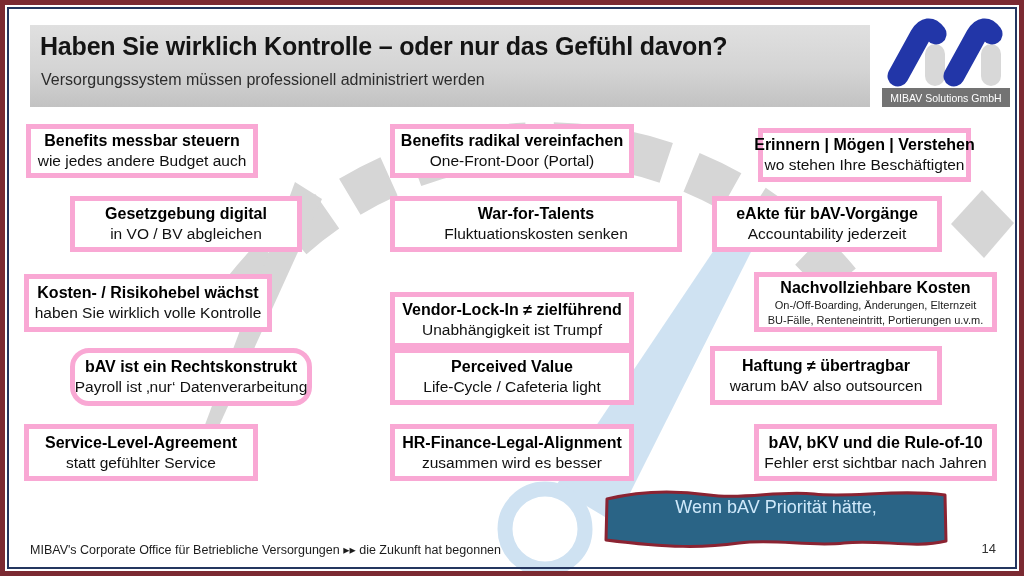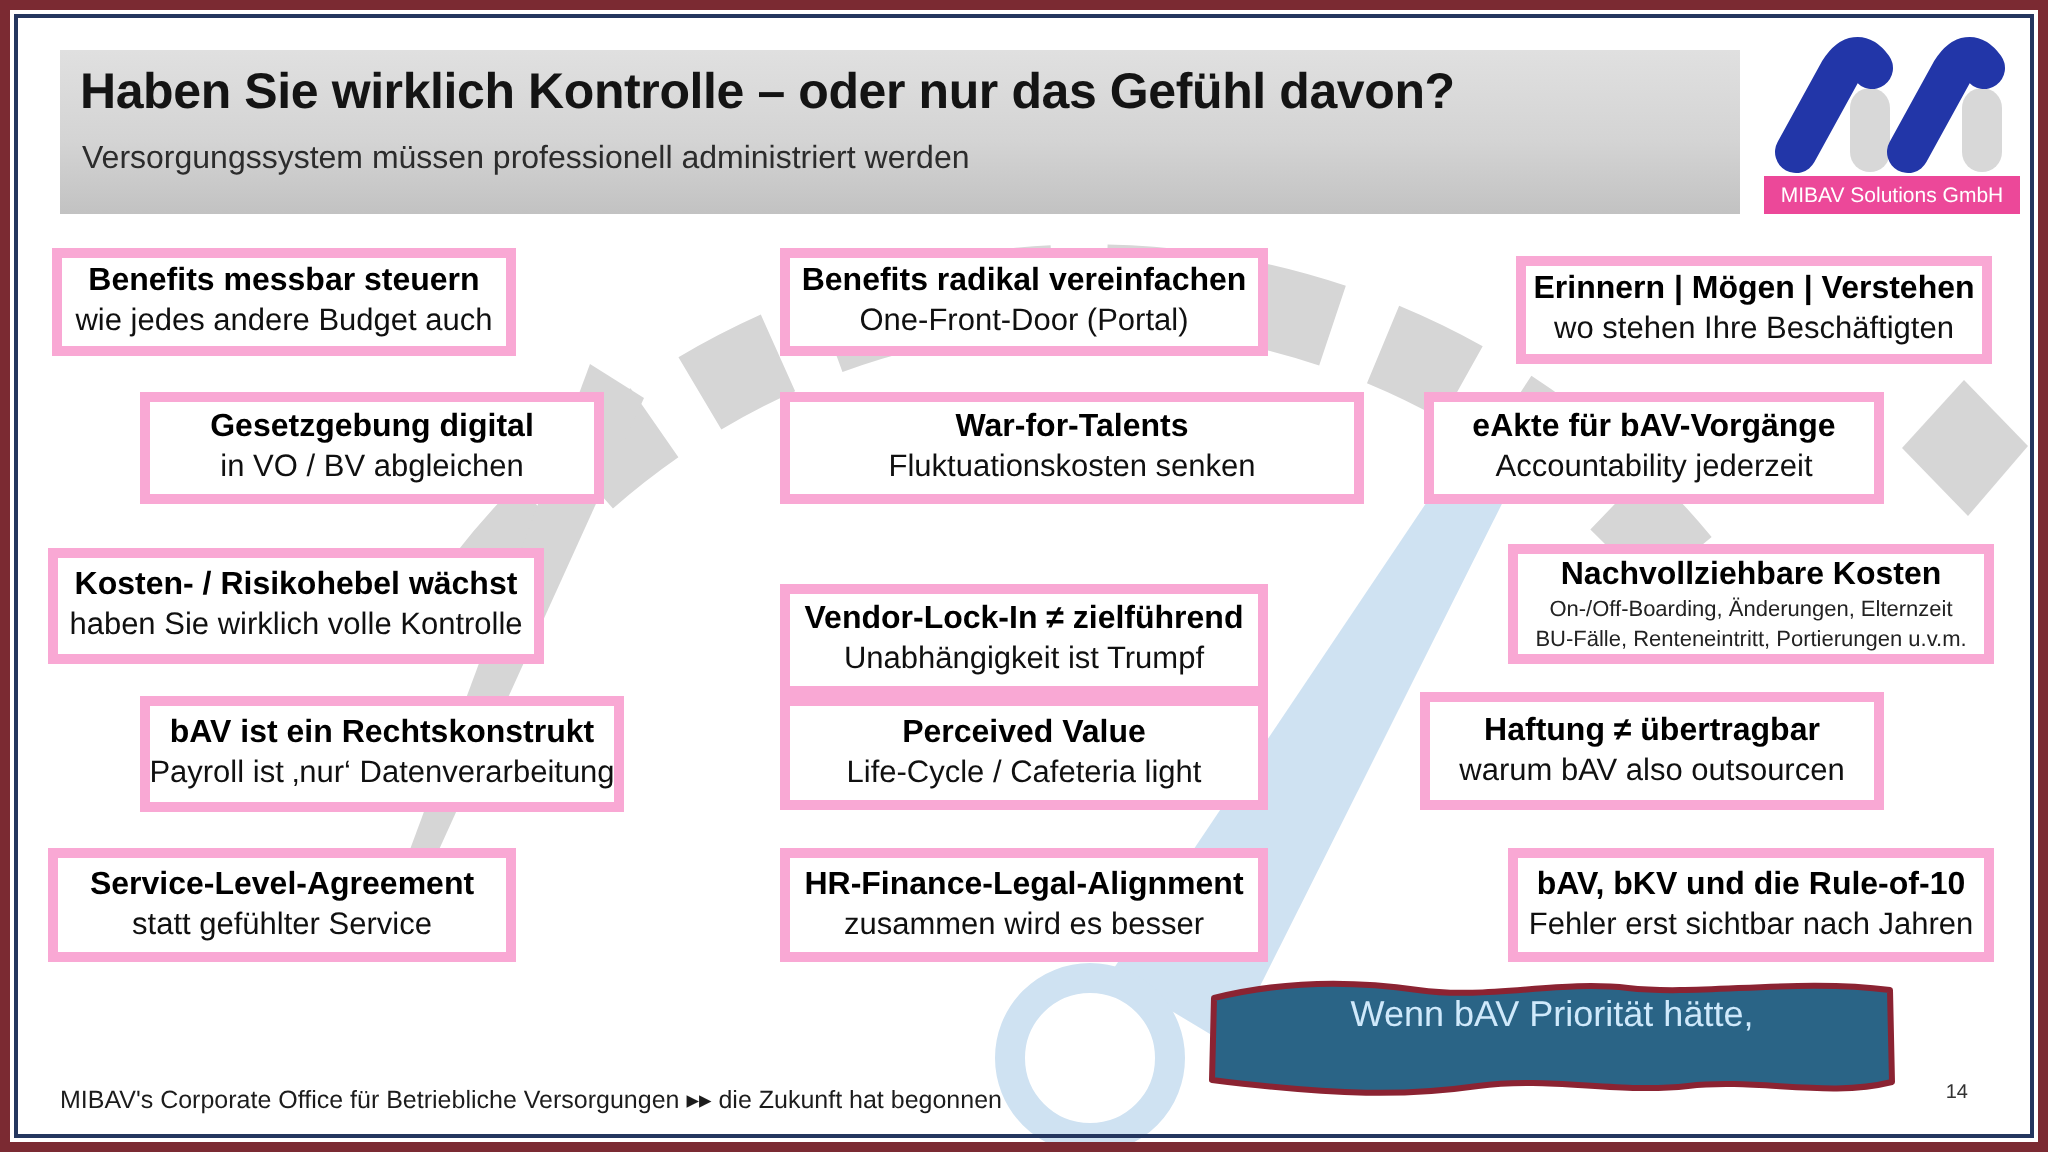--- a/index.html
+++ b/index.html
@@ -17,67 +17,67 @@
     background:linear-gradient(180deg,#e0e0e0 0%,#d4d4d4 55%,#c2c2c2 100%);
     z-index:3;
   }
   .title { position:absolute; left:10px; top:7px; font-size:25px; font-weight:bold; color:#141414; letter-spacing:-0.2px; white-space:nowrap; }
   .subtitle { position:absolute; left:11px; top:46px; font-size:16px; color:#2c2c2c; white-space:nowrap; }
 
   
   .logo { position:absolute; left:878px; top:14px; width:136px; height:96px; background:#ffffff; z-index:3; }
   .logo-bar {
     position:absolute; left:4px; top:74px; width:128px; height:19px;
-    background:#ec4899; color:#ffffff; font-size:10.5px;
+    background:#737373; color:#ffffff; font-size:10.5px;
     display:flex; align-items:center; justify-content:center; white-space:nowrap;
   }
 
   
   .gauge { position:absolute; inset:0; z-index:1; }
 
   
   .box {
     position:absolute; background:#ffffff; border:5px solid #f9a8d4;
     display:flex; flex-direction:column; align-items:center; justify-content:center;
     text-align:center; z-index:4; line-height:1.32; padding:2px 4px; box-sizing:border-box;
   }
   .box .t { font-weight:bold; font-size:16px; color:#000; white-space:nowrap; }
   .box .s { font-size:15.5px; color:#101010; white-space:nowrap; }
   .box .sm { font-size:11px; color:#222; line-height:1.35; white-space:nowrap; }
 
   .c1r1 { left:26px;  top:124px; width:232px; height:54px; }
   .c1r2 { left:70px;  top:196px; width:232px; height:56px; }
   .c1r3 { left:24px;  top:274px; width:248px; height:58px; }
-  .c1r4 { left:70px;  top:348px; width:242px; height:58px; }
+  .c1r4 { left:70px;  top:348px; width:242px; height:58px;border-radius:19px; }
   .c1r5 { left:24px;  top:424px; width:234px; height:57px; }
 
   .c2r1 { left:390px; top:124px; width:244px; height:54px; }
   .c2r2 { left:390px; top:196px; width:292px; height:56px; }
   .c2r3 { left:390px; top:292px; width:244px; height:56px; }
   .c2r4 { left:390px; top:348px; width:244px; height:57px; }
   .c2r5 { left:390px; top:424px; width:244px; height:57px; }
 
-  .c3r1 { left:758px; top:128px; width:238px; height:54px; }
+  .c3r1 { left:758px; top:128px; width:213px; height:54px; }
   .c3r2 { left:712px; top:196px; width:230px; height:56px; }
   .c3r3 { left:754px; top:272px; width:243px; height:60px; }
   .c3r4 { left:710px; top:346px; width:232px; height:59px; }
   .c3r5 { left:754px; top:424px; width:243px; height:57px; }
 
   
   .banner { position:absolute; left:599px; top:486px; width:354px; height:70px; z-index:6; }
   .banner svg { position:absolute; inset:0; }
   .banner .bt {
     position:absolute; left:0; width:100%; text-align:center;
     color:#cfe9fb; font-size:18px; white-space:nowrap;
   }
   .bt1 { top:11px; } .bt2 { top:35px; }
 
   
   .footer-text { position:absolute; left:30px; top:542px; font-size:12.5px; color:#1c1c1c; z-index:5; white-space:nowrap; }
-  .page-num { position:absolute; right:40px; top:541px; font-size:10px; color:#333; z-index:5; }
+  .page-num { position:absolute; right:28px; top:541px; font-size:13px; color:#333; z-index:5; }
 </style>
 </head>
 <body>
 
 <div class="gauge">
   <svg width="1024" height="576" viewBox="0 0 1024 576">
 
     <path d="M 244,290 A 382,382 0 0 1 858,306" fill="none" stroke="#d6d6d6" stroke-width="42" stroke-dasharray="44 27"></path>
 
     <polygon points="982,190 1014,223 984,258 951,224" fill="#d6d6d6"></polygon>

